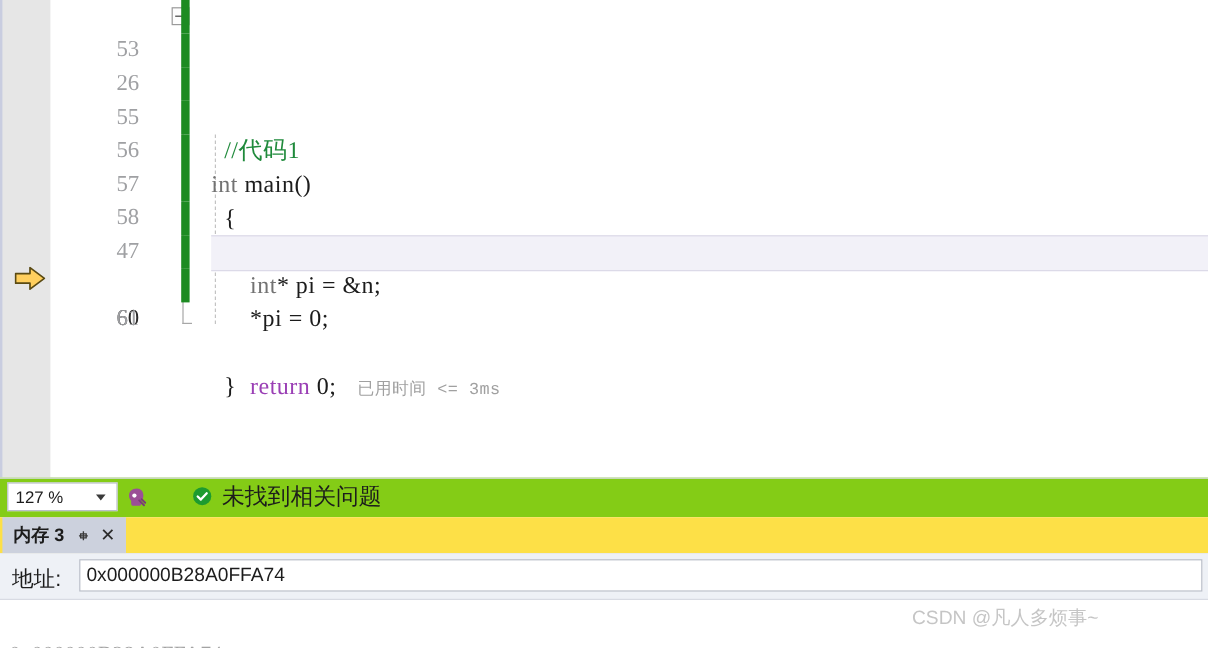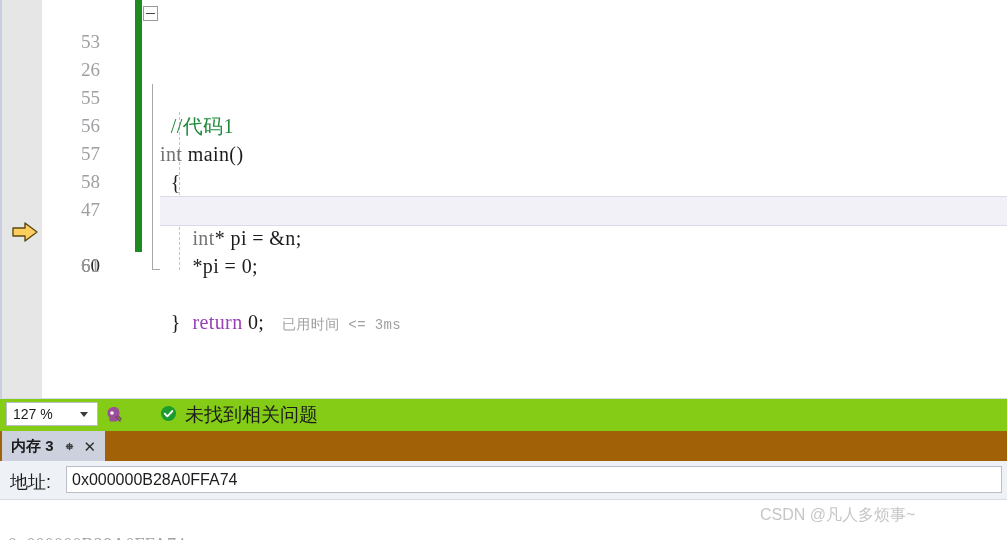--- a/index.html
+++ b/index.html
@@ -41,20 +41,21 @@
     top: 222px;
     width: 26px;
     height: 20px;
   }
 
   .code-area {
     position: absolute;
     left: 42px; top: 0;
     right: 0; bottom: 0;
     background: #ffffff;
+    padding-left: 16px;
   }
 
   .line {
     position: relative;
     height: 28px;
     line-height: 28px;
     white-space: pre;
   }
 
   .lineno {
@@ -215,21 +216,21 @@
     position: absolute;
     left: 0; top: 431px;
     width: 1007px; height: 109px;
     background: #ffffff;
   }
 
   .mem-tabstrip {
     position: absolute;
     left: 0; top: 0;
     width: 1007px; height: 30px;
-    background: #a16207;
+    background: #fde047;
     border-bottom: 1px solid #c8ccd6;
   }
 
   .mem-tab {
     position: absolute;
     left: 2px; top: 0;
     height: 30px;
     background: #ccd1dd;
     display: flex;
     align-items: center;

